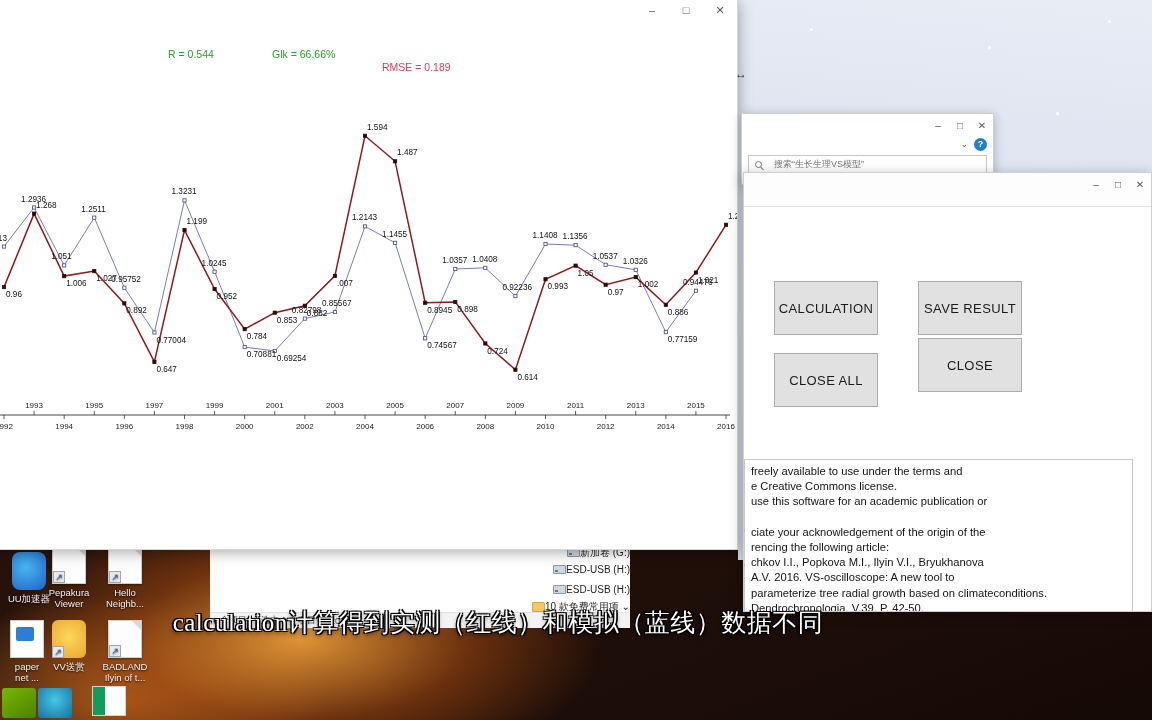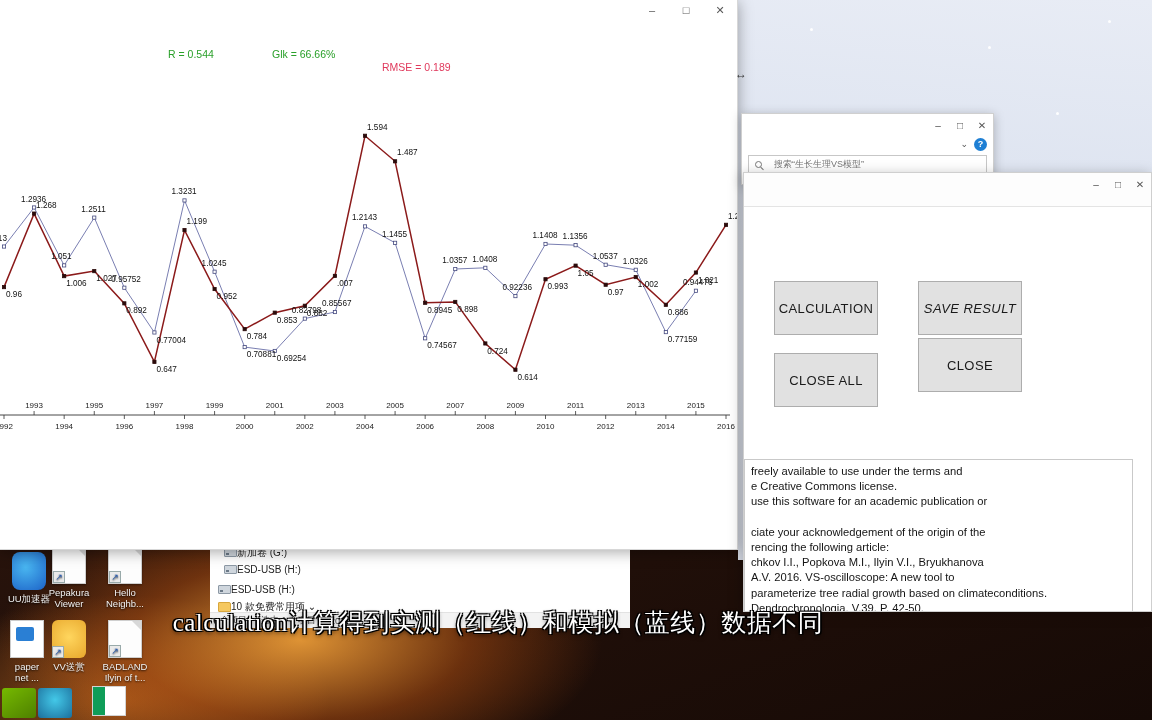--- a/index.html
+++ b/index.html
@@ -67,21 +67,21 @@
     background: #eaeaea; border: 1px solid #9aa; font-size: 9px; color: #2a5db0;
     line-height: 10px; text-align: center;
   }
 
   
   #explorer {
     position: absolute; left: 210px; top: 540px; width: 420px; height: 75px;
     background: #ffffff; border-top: 1px solid #dcdcdc; font-size: 10px; color: #222;
     padding: 3px 0 0 4px; overflow: hidden;
   }
-  .ex-row { display: flex; align-items: center; height: 17px; padding-left: 10px; }
+  .ex-row { display: flex; align-items: center; height: 17px; padding-left: 10px; justify-content: flex-end; }
   .ex-row.indent { padding-left: 4px; }
   .drive-ico {
     width: 13px; height: 9px; background: #cfd6dd; border: 1px solid #8d99a5;
     border-radius: 1px; position: relative; flex: none;
   }
   .drive-ico::after { content:''; position:absolute; left:1px; bottom:1px; width:3px; height:2px; background:#6c7a88; }
   .folder-ico {
     width: 13px; height: 10px; background: #f5c860; border: 1px solid #d8a63c;
     border-radius: 1px 2px 1px 1px; flex: none;
   }
@@ -172,21 +172,21 @@
                  background: #fdfdfd; }
   #bw-toolbar { height: 12px; background: #fdfdfd; border-bottom: 1px solid #e4e4e4; }
   #bw-body { position: relative; height: 406px; background: #ffffff; padding-left: 26px; }
   .bigbtn {
     position: absolute; width: 104px; height: 54px; background: #e1e1e1;
     border: 1px solid #adadad; font-size: 13px; color: #1a1a1a; letter-spacing: .4px;
     display: flex; align-items: center; justify-content: center;
     font-family: "Liberation Sans", sans-serif;
   }
   #btn-calc { left: 30px; top: 74px; }
-  #btn-save { left: 174px; top: 74px; font-style: italic; }
+  #btn-save { left: 174px; top: 74px; }
   #btn-clear { left: 30px; top: 146px; }
   #btn-close { left: 174px; top: 131px; }
 
   #license-box {
     position: absolute; left: 0px; top: 252px; width: 389px; height: 172px;
     border: 1px solid #c9c9c9; background: #fff; padding: 4px 6px;
     font-size: 11.2px; line-height: 15.2px; color: #141414;
     font-family: "Liberation Sans", sans-serif; overflow: hidden;
   }
   #license-box p { margin: 0; white-space: pre-wrap; }

